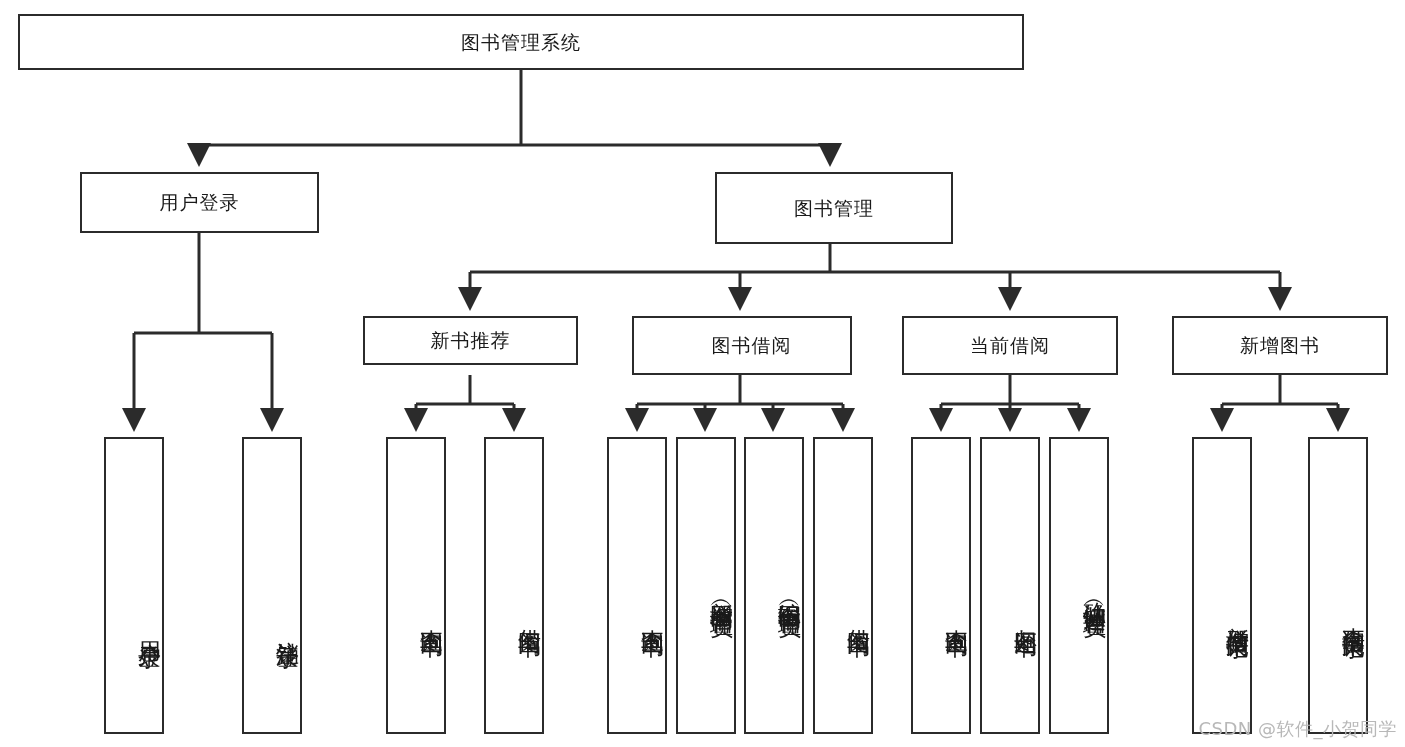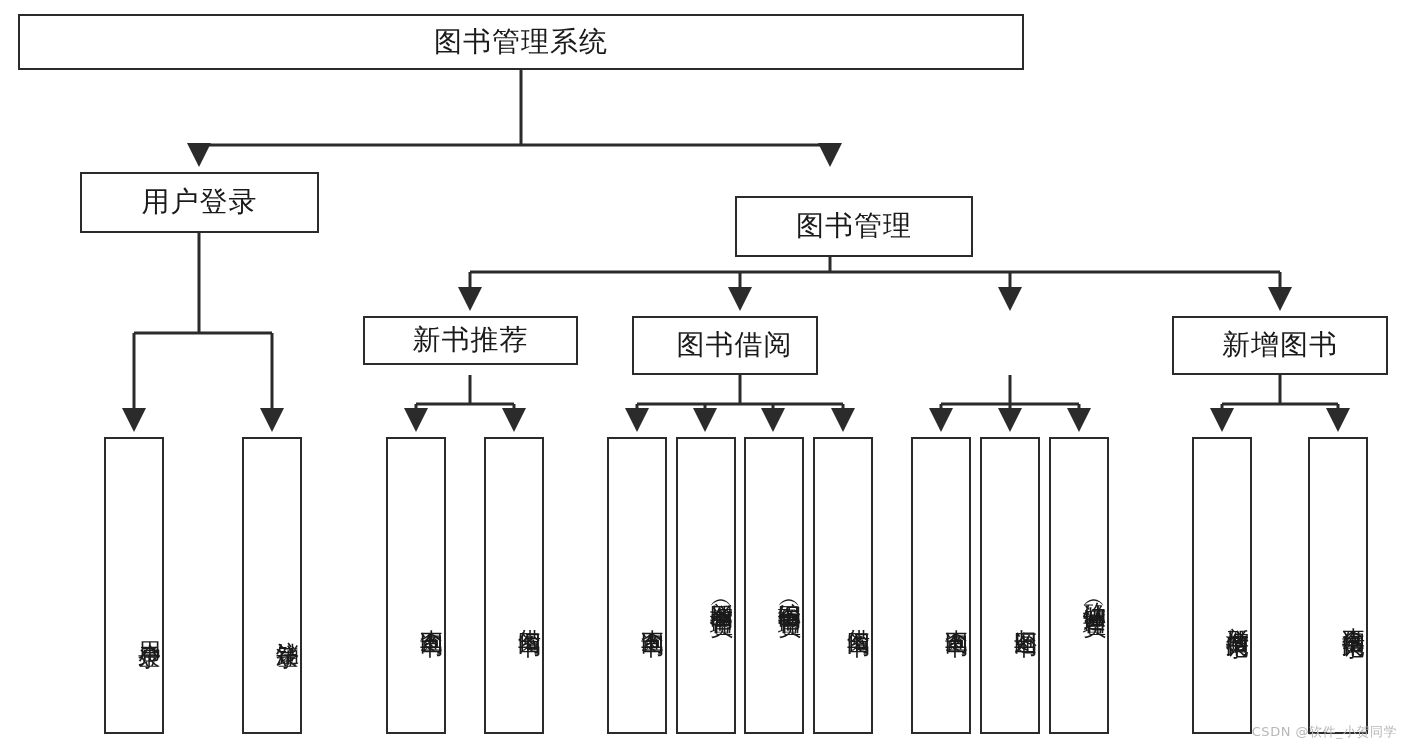--- a/index.html
+++ b/index.html
@@ -26,21 +26,21 @@
     position: absolute;
     box-sizing: border-box;
     background: #ffffff;
     border: 2.5px solid #2b2b2b;
     display: flex;
     align-items: center;
     justify-content: center;
     color: #1a1a1a;
   }
   .node-h {
-    font-size: 28px;
+    font-size: 19px;
     letter-spacing: 1px;
     line-height: 1.1;
     white-space: nowrap;
   }
   .node-v {
     writing-mode: vertical-rl;
     text-orientation: upright;
     font-size: 23px;
     line-height: 1.12;
     letter-spacing: 2px;
@@ -55,21 +55,21 @@
   .node-v.pad-more {
     padding-top: 58px;
   }
   .node-v.pad-most {
     padding-top: 82px;
   }
   #watermark {
     position: absolute;
     right: 8px;
     bottom: 6px;
-    font-size: 13px;
+    font-size: 18px;
     color: #b8b8b8;
     white-space: nowrap;
     letter-spacing: 0.5px;
     margin-top: 20px;
   }
 </style>
 </head>
 <body>
 
 <div id="canvas">
@@ -124,29 +124,32 @@
     </g>
   </svg>
 
   <div class="node node-h" style="left:18px; top:14px; width:1006px; height:56px;">
     <span>图书管理系统</span>
   </div>
 
   <div class="node node-h" style="left:80px; top:172px; width:239px; height:61px;">
     <span>用户登录</span>
   </div>
-  <div class="node node-h" style="left:735px; top:172px; width:238px; height:61px;margin-top:24px;">
+  <div class="node node-h" style="left:715px; top:172px; width:238px; height:72px;">
     <span>图书管理</span>
   </div>
 
   <div class="node node-h" style="left:363px; top:316px; width:215px; height:49px;">
     <span>新书推荐</span>
   </div>
-  <div class="node node-h" style="left:632px; top:316px; width:186px; height:59px;padding-left:19px;">
+  <div class="node node-h" style="left:632px; top:316px; width:220px; height:59px;padding-left:19px;">
     <span>图书借阅</span>
+  </div>
+  <div class="node node-h" style="left:902px; top:316px; width:216px; height:59px;">
+    <span>当前借阅</span>
   </div>
   <div class="node node-h" style="left:1172px; top:316px; width:216px; height:59px;">
     <span>新增图书</span>
   </div>
 
   <div class="node node-v pad-most" style="left:104px; top:437px; width:60px; height:297px;">
     <span>用户登录</span>
   </div>
   <div class="node node-v pad-most" style="left:242px; top:437px; width:60px; height:297px;">
     <span>注销登录</span>

